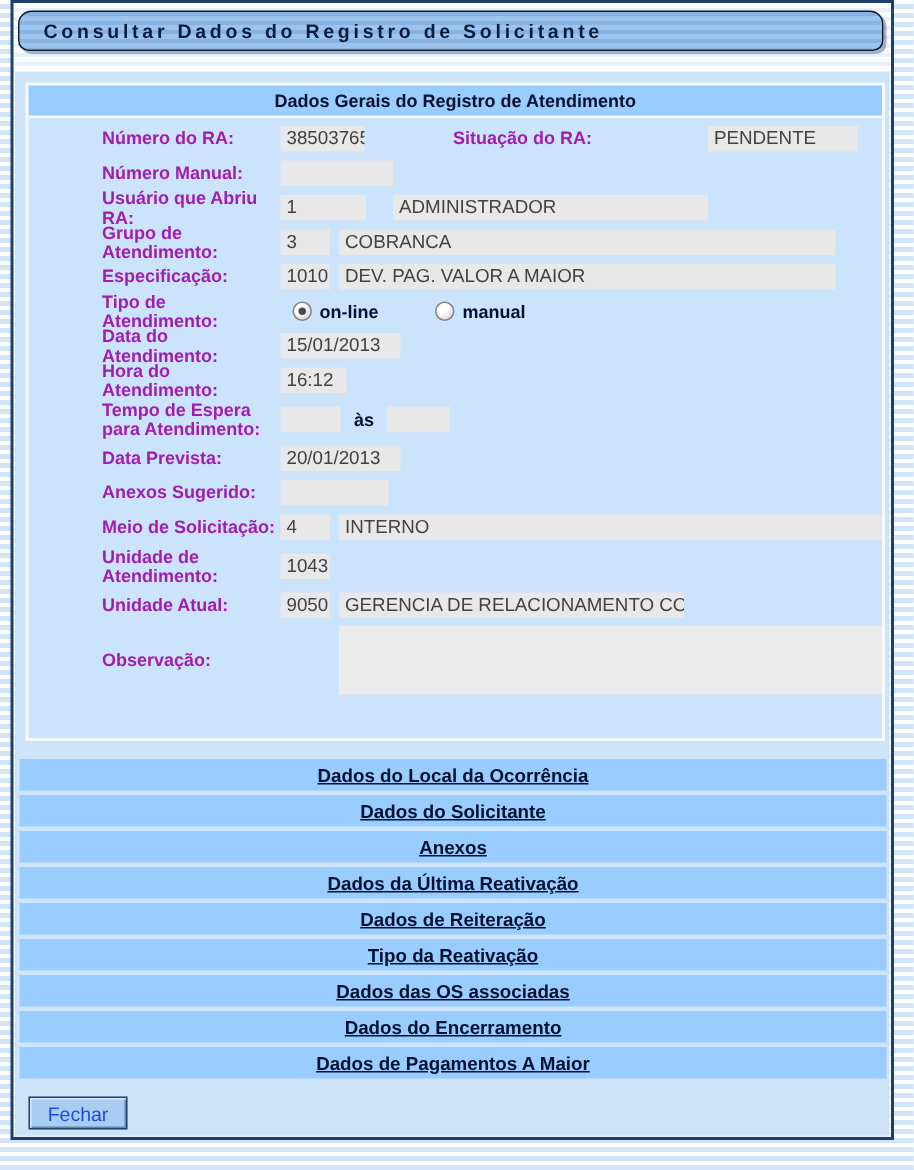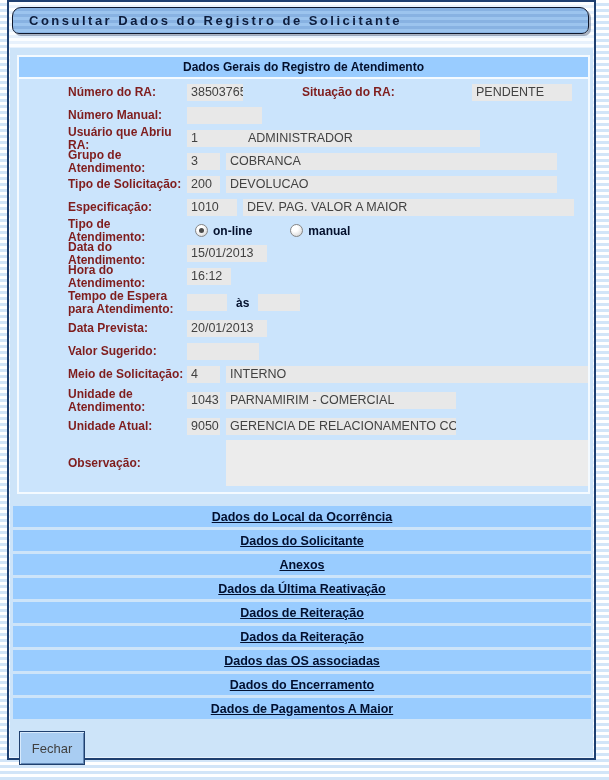--- a/index.html
+++ b/index.html
@@ -28,21 +28,21 @@
   }
   .formheader{
     height:20px;background:#99ccff;border-bottom:2px solid #f4faff;
     display:flex;align-items:center;justify-content:center;
     font-size:12px;font-weight:bold;color:#04102c;
   }
   .rows{padding-top:2px;}
   .row{display:flex;align-items:center;height:23px;padding-left:5px;}
   .row.h29{height:29px;}
   .row.obs{height:50px;}
-  .lbl{flex:0 0 119px;font-size:12px;font-weight:bold;color:#7f1d1d;line-height:13px;padding-left:44px;}
+  .lbl{flex:0 0 119px;font-size:12px;font-weight:bold;color:#a21caf;line-height:13px;padding-left:44px;}
   .box{
     height:17px;line-height:17px;background:#e8e8e8;
     font-size:12.5px;color:#424242;padding-left:4px;box-sizing:border-box;
     white-space:nowrap;overflow:hidden;flex:0 0 auto;
   }
   .radio{
     width:13px;height:13px;border-radius:50%;box-sizing:border-box;position:relative;flex:0 0 auto;
     border:1px solid #858585;
     background:radial-gradient(circle at 35% 30%,#ffffff 0 30%,#e2e2e2 70%,#b0b0b0 100%);
   }
@@ -53,23 +53,23 @@
   .sep-lbl{font-size:12px;font-weight:bold;color:#04102c;margin:0 9px;}
   .textarea{width:395px;height:46px;background:#ececec;position:relative;margin-left:39px;flex:0 0 auto;}
   .sections{margin-top:12px;}
   .secbar{
     height:21px;margin:0 2px 3px 3px;background:#99ccff;
     display:flex;align-items:center;justify-content:center;
   }
   .seclink{font-size:12.5px;font-weight:bold;color:#021030;text-decoration:underline;cursor:pointer;white-space:nowrap;text-align:right;}
   .footer{margin:12px 0 0 9px;}
   .btn{
-    width:66px;height:34px;background:#a9cdf2;border:1px solid #20406e;
+    width:66px;height:22px;background:#a9cdf2;border:1px solid #20406e;
     box-shadow:inset 1px 1px 0 #d8eafc,inset -1px -1px 0 #6186b4;
-    font-family:"Liberation Sans",sans-serif;font-size:13px;color:#404040;
+    font-family:"Liberation Sans",sans-serif;font-size:13px;color:#1d4ed8;
     display:flex;align-items:center;justify-content:center;cursor:pointer;
   }
 </style>
 </head>
 <body>
 
 <div class="frame">
 
   <div class="titlebar">
     <span class="title-text">Consultar Dados do Registro de Solicitante</span>
@@ -89,38 +89,33 @@
         </div>
 
         <div class="row">
           <span class="lbl">Número Manual:</span>
           <span class="box" style="width:75px"></span>
         </div>
 
         <div class="row">
           <span class="lbl">Usuário que Abriu RA:</span>
           <span class="box" style="width:57px">1</span>
-          <span class="box" style="width:236px;">ADMINISTRADOR</span>
+          <span class="box" style="width:210px;margin-left:18px">ADMINISTRADOR</span>
         </div>
 
         <div class="row">
           <span class="lbl">Grupo de Atendimento:</span>
           <span class="box" style="width:33px">3</span>
           <span class="box" style="width:331px;margin-left:6px">COBRANCA</span>
         </div>
 
-        <div class="row">
-          <span class="lbl">Tipo de Solicitação:</span>
-          <span class="box" style="width:33px">200</span>
-          <span class="box" style="width:331px;margin-left:6px">DEVOLUCAO</span>
-        </div>
 
         <div class="row">
           <span class="lbl">Especificação:</span>
-          <span class="box" style="width:50px">1010</span>
+          <span class="box" style="width:33px">1010</span>
           <span class="box" style="width:331px;margin-left:6px">DEV. PAG. VALOR A MAIOR</span>
         </div>
 
         <div class="row">
           <span class="lbl">Tipo de Atendimento:</span>
           <span class="radio on" style="margin-left:8px"></span>
           <span class="radio-lbl">on-line</span>
           <span class="radio" style="margin-left:38px"></span>
           <span class="radio-lbl">manual</span>
         </div>
@@ -141,34 +136,33 @@
           <span class="sep-lbl">às</span>
           <span class="box" style="width:42px"></span>
         </div>
 
         <div class="row">
           <span class="lbl">Data Prevista:</span>
           <span class="box" style="width:80px">20/01/2013</span>
         </div>
 
         <div class="row">
-          <span class="lbl">Valor Sugerido:</span>
+          <span class="lbl">Anexos Sugerido:</span>
           <span class="box" style="width:72px"></span>
         </div>
 
         <div class="row">
           <span class="lbl">Meio de Solicitação:</span>
           <span class="box" style="width:33px">4</span>
           <span class="box" style="width:381px;margin-left:6px">INTERNO</span>
         </div>
 
         <div class="row h29">
           <span class="lbl">Unidade de Atendimento:</span>
           <span class="box" style="width:33px">1043</span>
-          <span class="box" style="width:230px;margin-left:6px">PARNAMIRIM - COMERCIAL</span>
         </div>
 
         <div class="row">
           <span class="lbl">Unidade Atual:</span>
           <span class="box" style="width:33px">9050</span>
           <span class="box" style="width:230px;margin-left:6px">GERENCIA DE RELACIONAMENTO COM</span>
         </div>
 
         <div class="row obs">
           <span class="lbl">Observação:</span>
@@ -188,21 +182,21 @@
       <div class="secbar">
         <span class="seclink">Anexos</span>
       </div>
       <div class="secbar">
         <span class="seclink">Dados da Última Reativação</span>
       </div>
       <div class="secbar">
         <span class="seclink">Dados de Reiteração</span>
       </div>
       <div class="secbar">
-        <span class="seclink">Dados da Reiteração</span>
+        <span class="seclink">Tipo da Reativação</span>
       </div>
       <div class="secbar">
         <span class="seclink">Dados das OS associadas</span>
       </div>
       <div class="secbar">
         <span class="seclink">Dados do Encerramento</span>
       </div>
       <div class="secbar">
         <span class="seclink">Dados de Pagamentos A Maior</span>
       </div>

